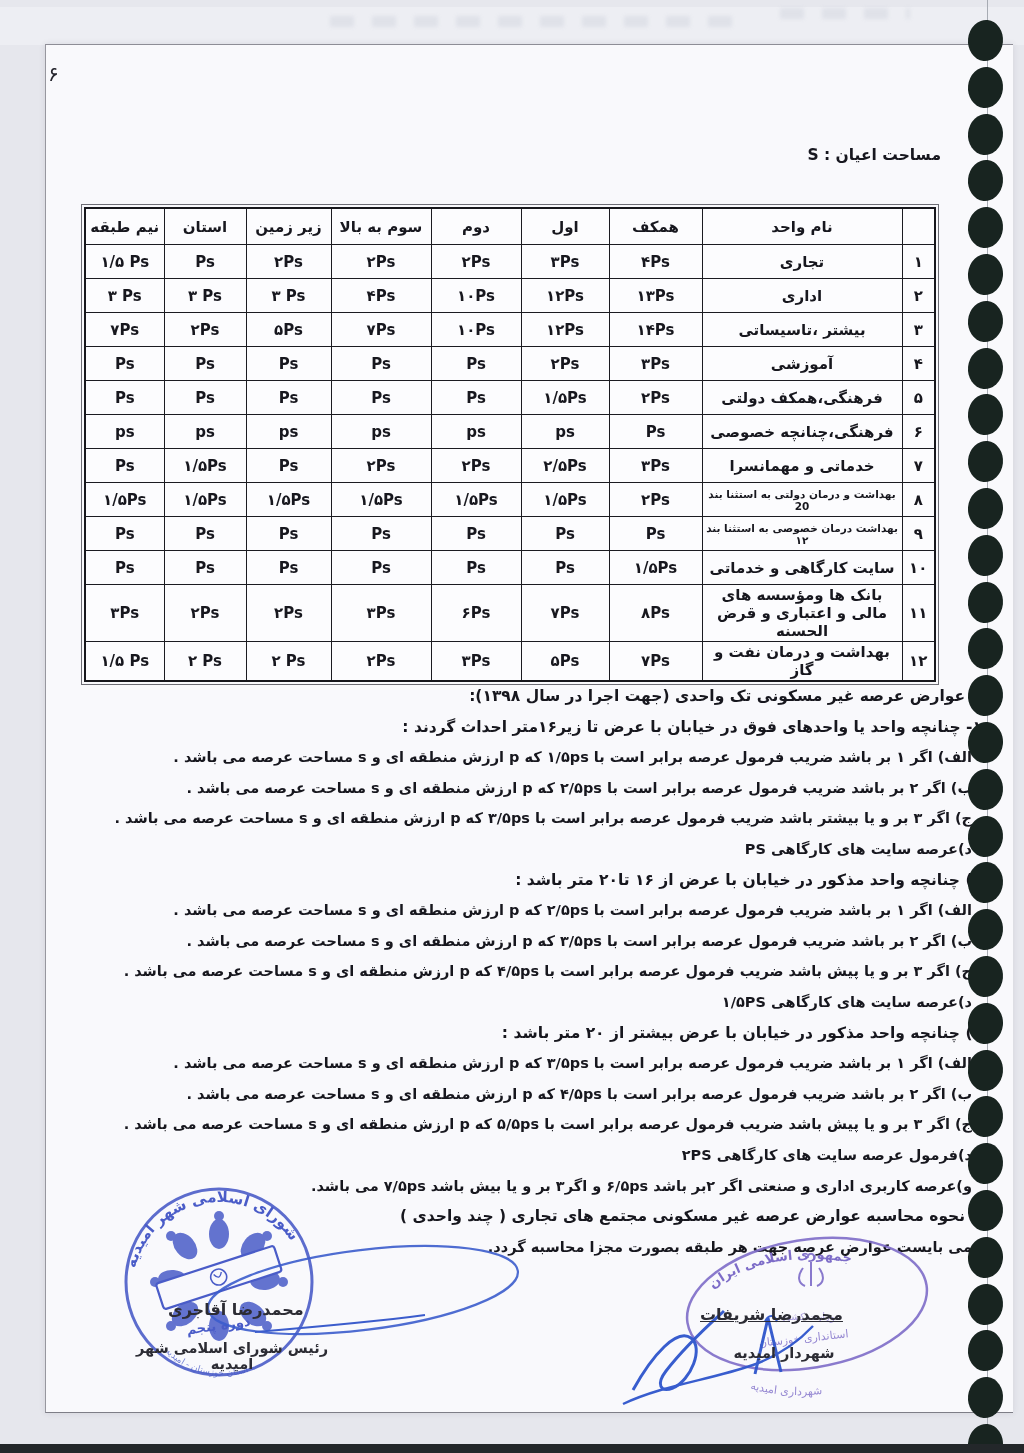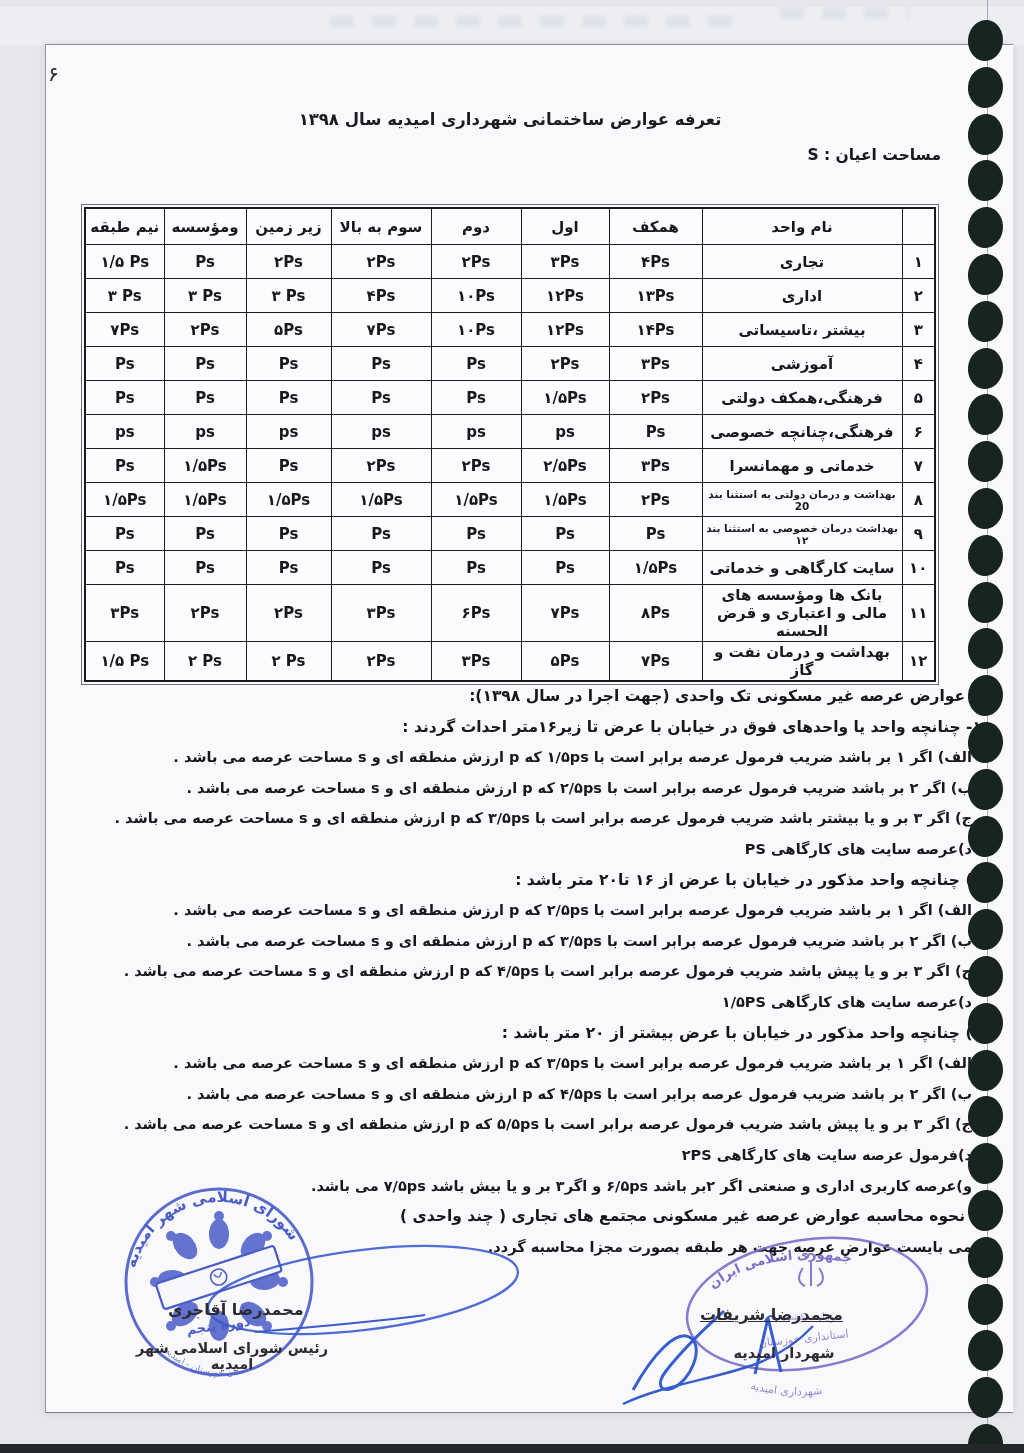--- a/index.html
+++ b/index.html
@@ -58,21 +58,20 @@
 </head>
 <body>
 
 <div class="scan">
   <div class="top-band"></div>
   <div class="ghost" style="left:330px;top:16px;width:420px;"></div>
   <div class="ghost" style="left:780px;top:8px;width:130px;"></div>
   <div class="sheet"></div>
 
   <div class="pagenum">۶</div>
-  <div class="doc-title">تعرفه عوارض ساختمانی شهرداری امیدیه سال ۱۳۹۸</div>
   <div class="doc-subtitle">
     <span dir="ltr">S : مساحت اعیان</span>
   </div>
 
   <table class="tariff" id="tariff-table">
     <colgroup>
       <col style="width:33px">
         <col style="width:200px">
         <col style="width:93px">
         <col style="width:88px">
@@ -84,21 +83,21 @@
     </colgroup>
     <thead>
         <tr id="tariff-head">
           <th></th>
           <th>نام واحد</th>
           <th>همکف</th>
           <th>اول</th>
           <th>دوم</th>
           <th>سوم به بالا</th>
           <th>زیر زمین</th>
-          <th>ومؤسسه</th>
+          <th>استان</th>
           <th>نیم طبقه</th>
         </tr>
       </thead>
     <tbody id="tariff-body">
         <tr>
           <th>۱</th>
           <td class="name">تجاری</td>
           <td class="val">۴Ps</td>
           <td class="val">۳Ps</td>
           <td class="val">۲Ps</td>

